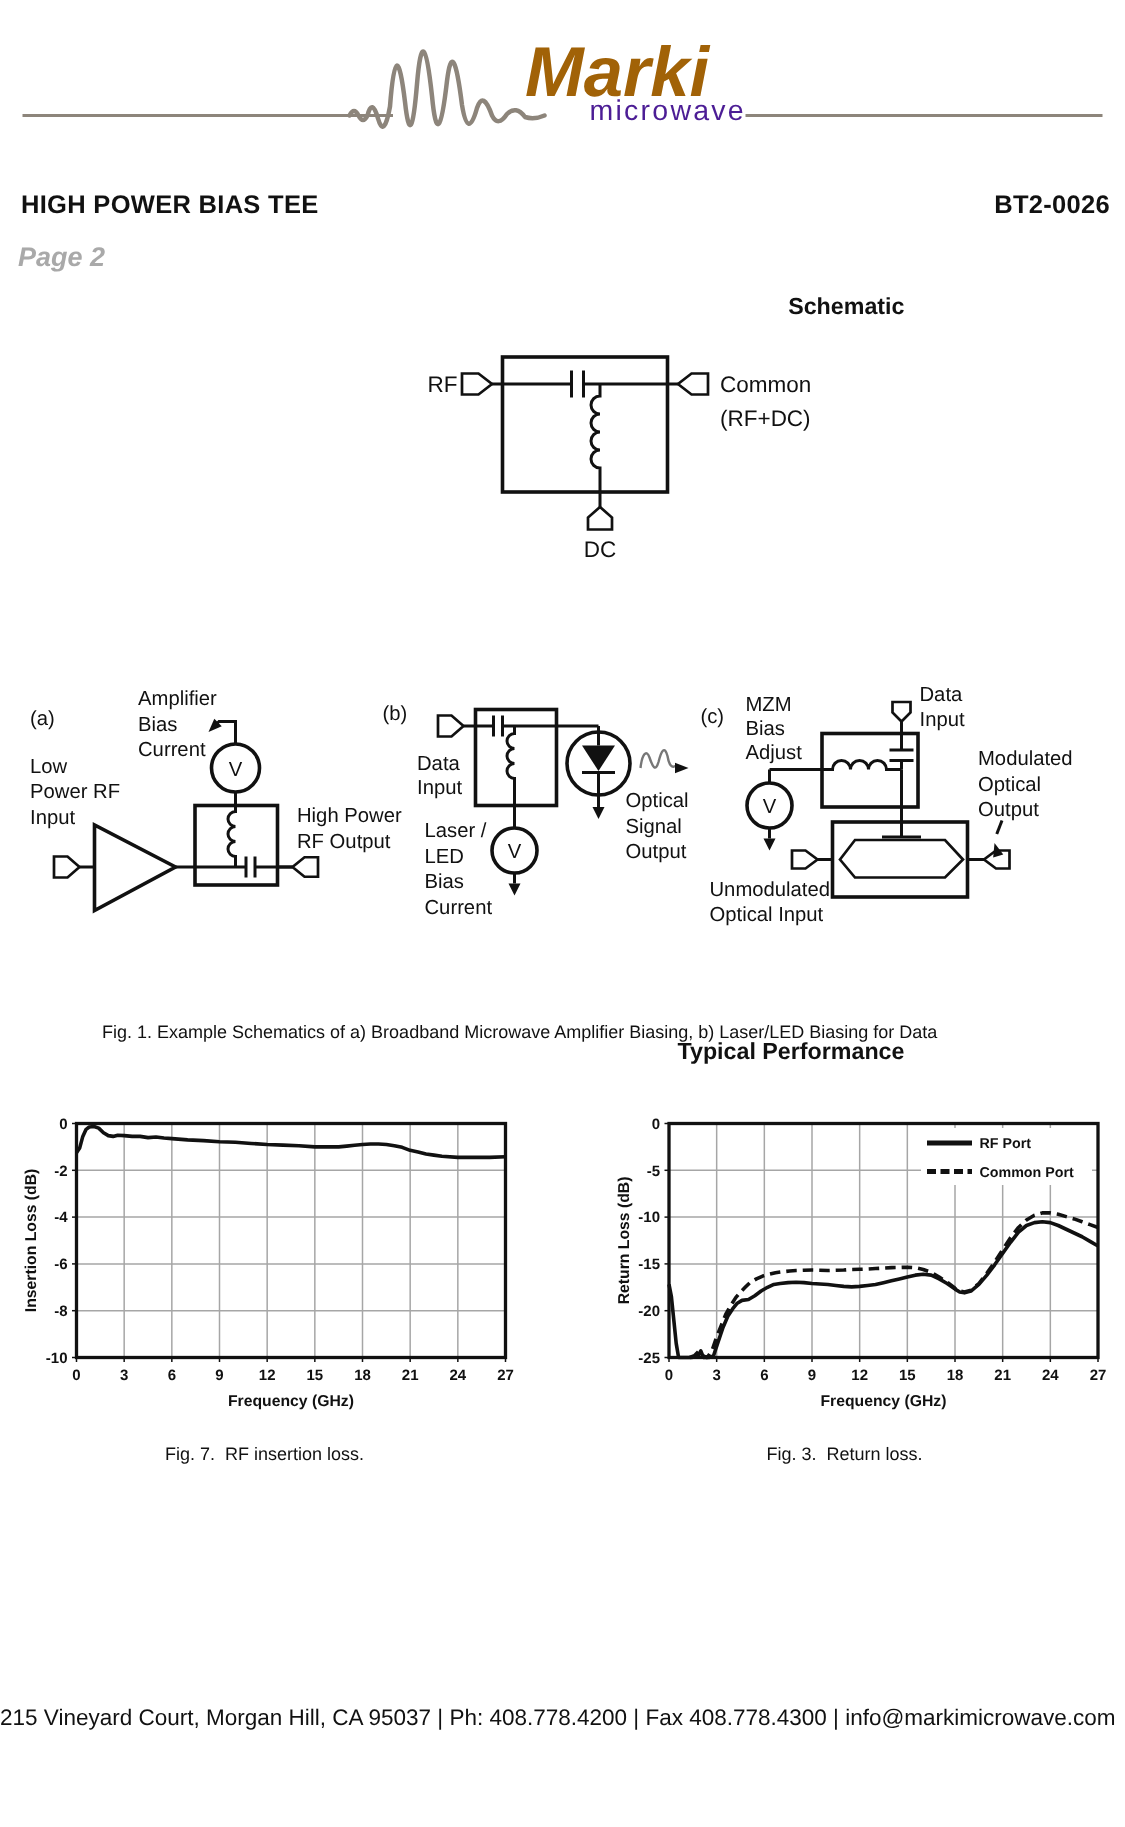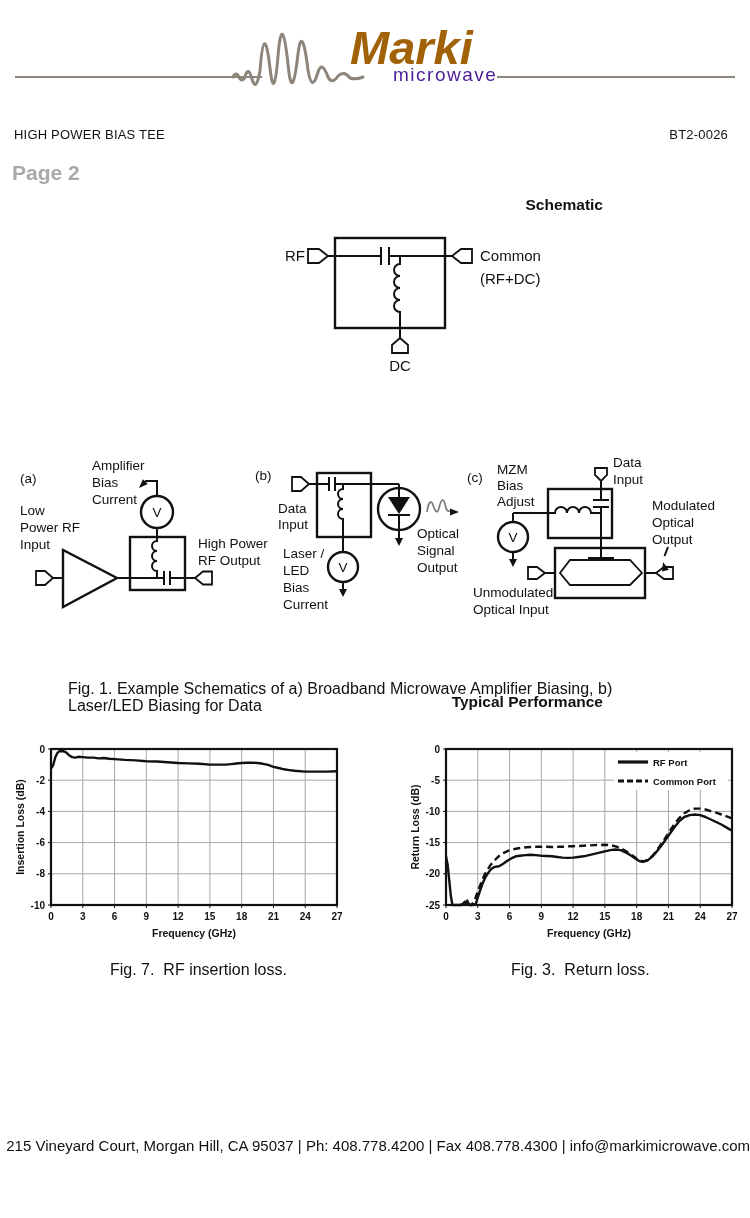--- a/index.html
+++ b/index.html
@@ -2,25 +2,25 @@
 <html><head>
 <meta charset="utf-8">
 <style>
   html,body{margin:0;padding:0;background:#fff}
   #page{position:relative;width:750px;height:1218px;background:#fff;
         font-family:"Liberation Sans",sans-serif;color:#111;overflow:hidden}
   .abs{position:absolute}
   .rule{position:absolute;height:2px;background:#8d857b}
   .brand{position:absolute;font-size:47px;font-weight:bold;font-style:italic;letter-spacing:0;color:#a16207}
   .brand-sub{position:absolute;font-size:19px;color:#4c1d95;letter-spacing:1.5px}
-  .doc-title{position:absolute;font-size:13px;font-weight:400;letter-spacing:.2px}
-  .page-num{position:absolute;font-size:21px;font-weight:bold;color:#a9a9a9}
+  .doc-title{position:absolute;font-size:17px;font-weight:700;letter-spacing:.2px}
+  .page-num{position:absolute;font-size:18px;font-weight:bold;font-style:italic;color:#a9a9a9}
   .heading{position:absolute;left:0;width:603px;text-align:right;font-weight:bold;font-size:15.5px}
-  .cap{position:absolute;font-size:16px;line-height:17px;white-space:pre-wrap}
-  .footer-line{position:absolute;left:0;width:750px;text-align:right}
+  .cap{position:absolute;font-size:12px;line-height:17px;white-space:pre-wrap}
+  .footer-line{position:absolute;left:0;width:750px;text-align:left}
   svg{overflow:visible}
   svg text{fill:#111;font-family:"Liberation Sans",sans-serif}
   .t15{font-size:15px}
   .t13{font-size:13.5px}
   .tick{font-weight:bold;font-size:10px}
   .axis{font-weight:bold;font-size:10.5px}
   .legend-t{font-weight:bold;font-size:9.5px}
   .wire{stroke:#111;stroke-width:2;fill:none}
   .thick{stroke:#111;stroke-width:2.4;fill:none}
   .thin{stroke:#111;stroke-width:1.8;fill:none}
@@ -34,21 +34,21 @@
 
   <div class="rule" style="left:15px;top:76px;width:247px"></div>
   <div class="rule" style="left:497px;top:76px;width:238px"></div>
   <svg class="abs" style="left:233px;top:6px" width="130" height="105" viewBox="0 0 130 105">
     <path d="M0,71 Q3,65 6,71 Q9,77 12,71 Q15,59 19,73 Q23,87 27,65 Q31,12 37,62 Q41,98 45,50 Q49,3 55,58 Q59,100 65,48 Q69,16 75,64 Q79,88 85,66 Q89,54 95,71 Q99,79 105,70 Q111,64 117,72 Q123,74 130,71" fill="none" stroke="#8d857b" stroke-width="3" stroke-linecap="round" stroke-linejoin="round"></path>
   </svg>
   <div class="brand" style="left:350px;top:20px">Marki</div>
   <div class="brand-sub" style="left:393px;top:64px">microwave</div>
 
   <div class="doc-title" style="left:14px;top:127px">HIGH POWER BIAS TEE</div>
-  <div class="doc-title" style="right:22px;top:127px">BT2-0026</div>
+  <div class="doc-title" style="right:10px;top:127px">BT2-0026</div>
   <div class="page-num" style="left:12px;top:161px">Page 2</div>
 
   <div class="heading" style="top:196px">Schematic</div>
 
   <svg class="abs" style="left:250px;top:228px" width="260" height="165" viewBox="0 0 260 165">
     <rect x="85" y="10" width="110" height="90" class="thick"></rect>
     <line x1="78" y1="28" x2="131" y2="28" class="wire"></line>
     <line x1="131" y1="19" x2="131" y2="37" class="wire"></line>
     <line x1="139" y1="19" x2="139" y2="37" class="wire"></line>
     <line x1="139" y1="28" x2="202" y2="28" class="wire"></line>

